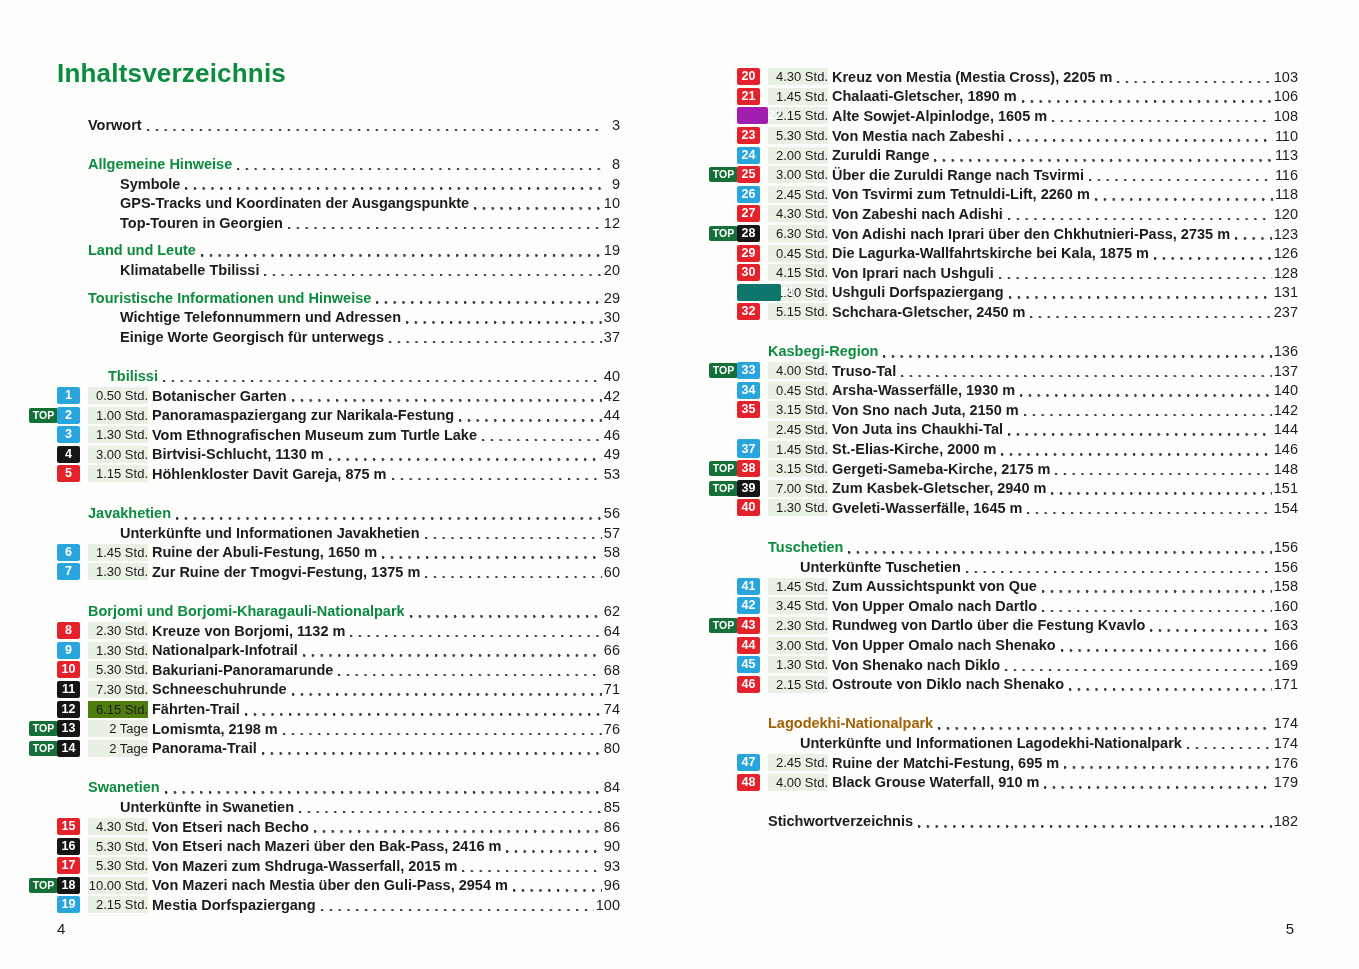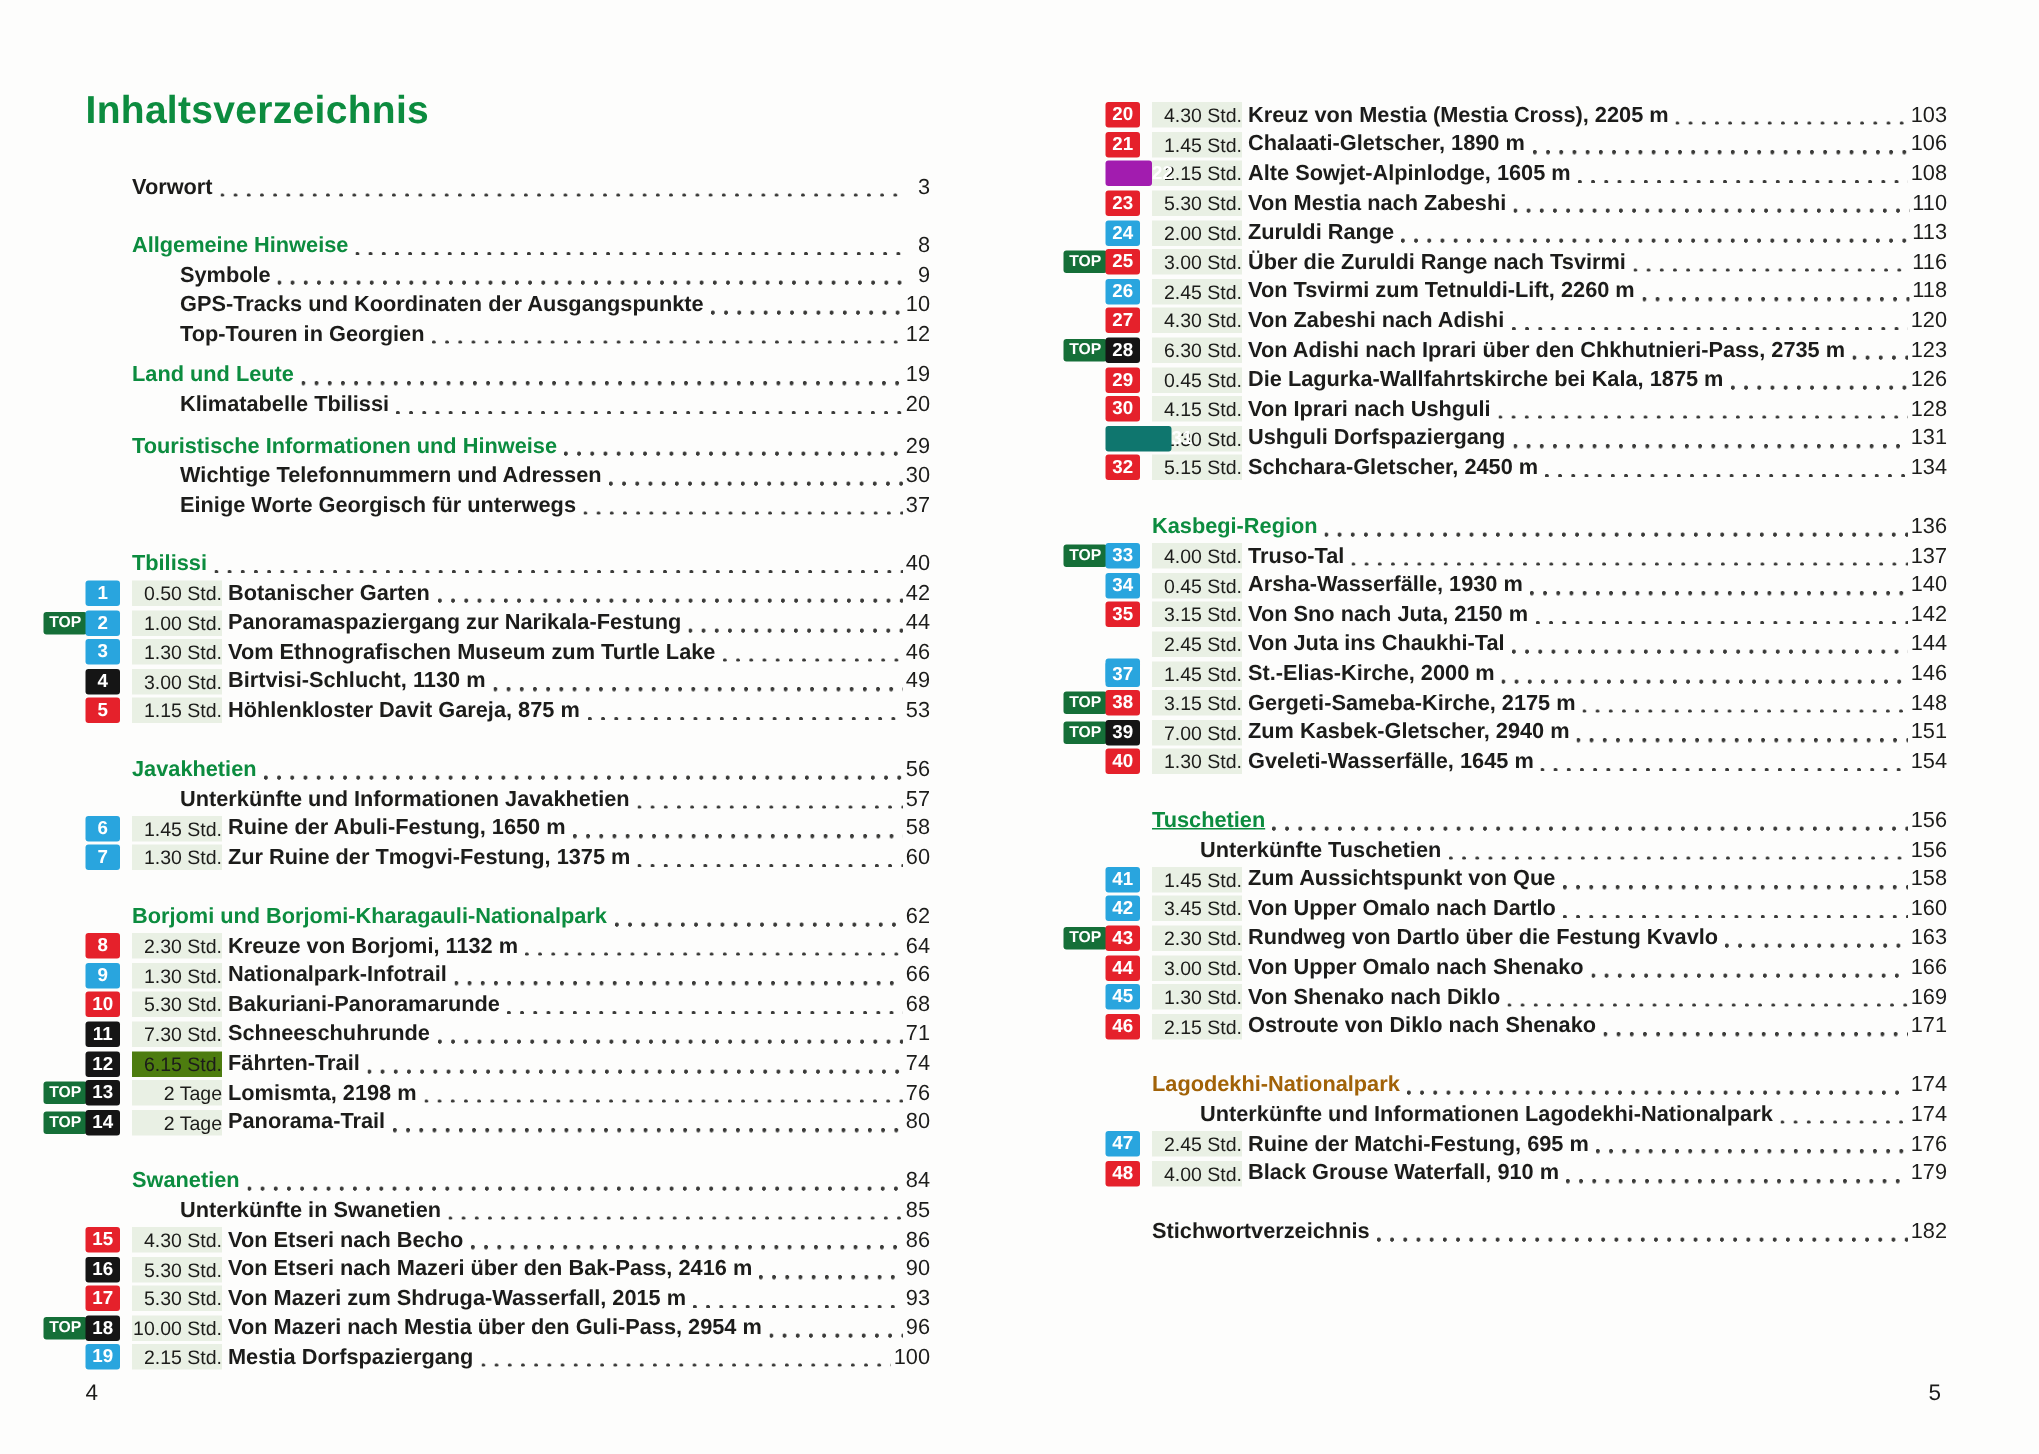--- a/index.html
+++ b/index.html
@@ -137,21 +137,21 @@
         <span class="entry-text sub">Wichtige Telefonnummern und Adressen</span>
         <span class="leader"></span>
         <span class="page-ref">30</span>
       </div>
       <div class="row">
         <span class="entry-text sub">Einige Worte Georgisch für unterwegs</span>
         <span class="leader"></span>
         <span class="page-ref">37</span>
       </div>
       <div class="row gap-lg">
-        <span class="entry-text heading" style="color: rgb(12, 140, 63);">Tbilissi</span>
+        <span class="entry-text heading" style="color: rgb(12, 140, 63); margin-left: 20px;">Tbilissi</span>
         <span class="leader"></span>
         <span class="page-ref">40</span>
       </div>
       <div class="row">
         <span class="badge-num" style="background: rgb(41, 165, 222);">1</span>
         <span class="time" style="background: rgb(233, 240, 228);">0.50 Std.</span>
         <span class="entry-text">Botanischer Garten</span>
         <span class="leader"></span>
         <span class="page-ref">42</span>
       </div>
@@ -400,21 +400,21 @@
         <span class="time" style="background: rgb(233, 240, 228);">1.30 Std.</span>
         <span class="entry-text">Ushguli Dorfspaziergang</span>
         <span class="leader"></span>
         <span class="page-ref">131</span>
       </div>
       <div class="row">
         <span class="badge-num" style="background: rgb(229, 33, 43);">32</span>
         <span class="time" style="background: rgb(233, 240, 228);">5.15 Std.</span>
         <span class="entry-text">Schchara-Gletscher, 2450 m</span>
         <span class="leader"></span>
-        <span class="page-ref">134</span>
+        <span class="page-ref">237</span>
       </div>
       <div class="row gap-lg">
         <span class="entry-text heading" style="color: rgb(12, 140, 63);">Kasbegi-Region</span>
         <span class="leader"></span>
         <span class="page-ref">136</span>
       </div>
       <div class="row">
         <span class="badge-top" style="background: rgb(21, 111, 56);">TOP</span>
         <span class="badge-num" style="background: rgb(41, 165, 222);">33</span>
         <span class="time" style="background: rgb(233, 240, 228);">4.00 Std.</span>
@@ -467,21 +467,21 @@
         <span class="page-ref">151</span>
       </div>
       <div class="row">
         <span class="badge-num" style="background: rgb(229, 33, 43);">40</span>
         <span class="time" style="background: rgb(233, 240, 228);">1.30 Std.</span>
         <span class="entry-text">Gveleti-Wasserfälle, 1645 m</span>
         <span class="leader"></span>
         <span class="page-ref">154</span>
       </div>
       <div class="row gap-lg">
-        <span class="entry-text heading" style="color: rgb(12, 140, 63); text-decoration: underline;">Tuschetien</span>
+        <span class="entry-text heading" style="color: rgb(12, 140, 63);">Tuschetien</span>
         <span class="leader"></span>
         <span class="page-ref">156</span>
       </div>
       <div class="row">
         <span class="entry-text sub">Unterkünfte Tuschetien</span>
         <span class="leader"></span>
         <span class="page-ref">156</span>
       </div>
       <div class="row">
         <span class="badge-num" style="background: rgb(41, 165, 222);">41</span>

